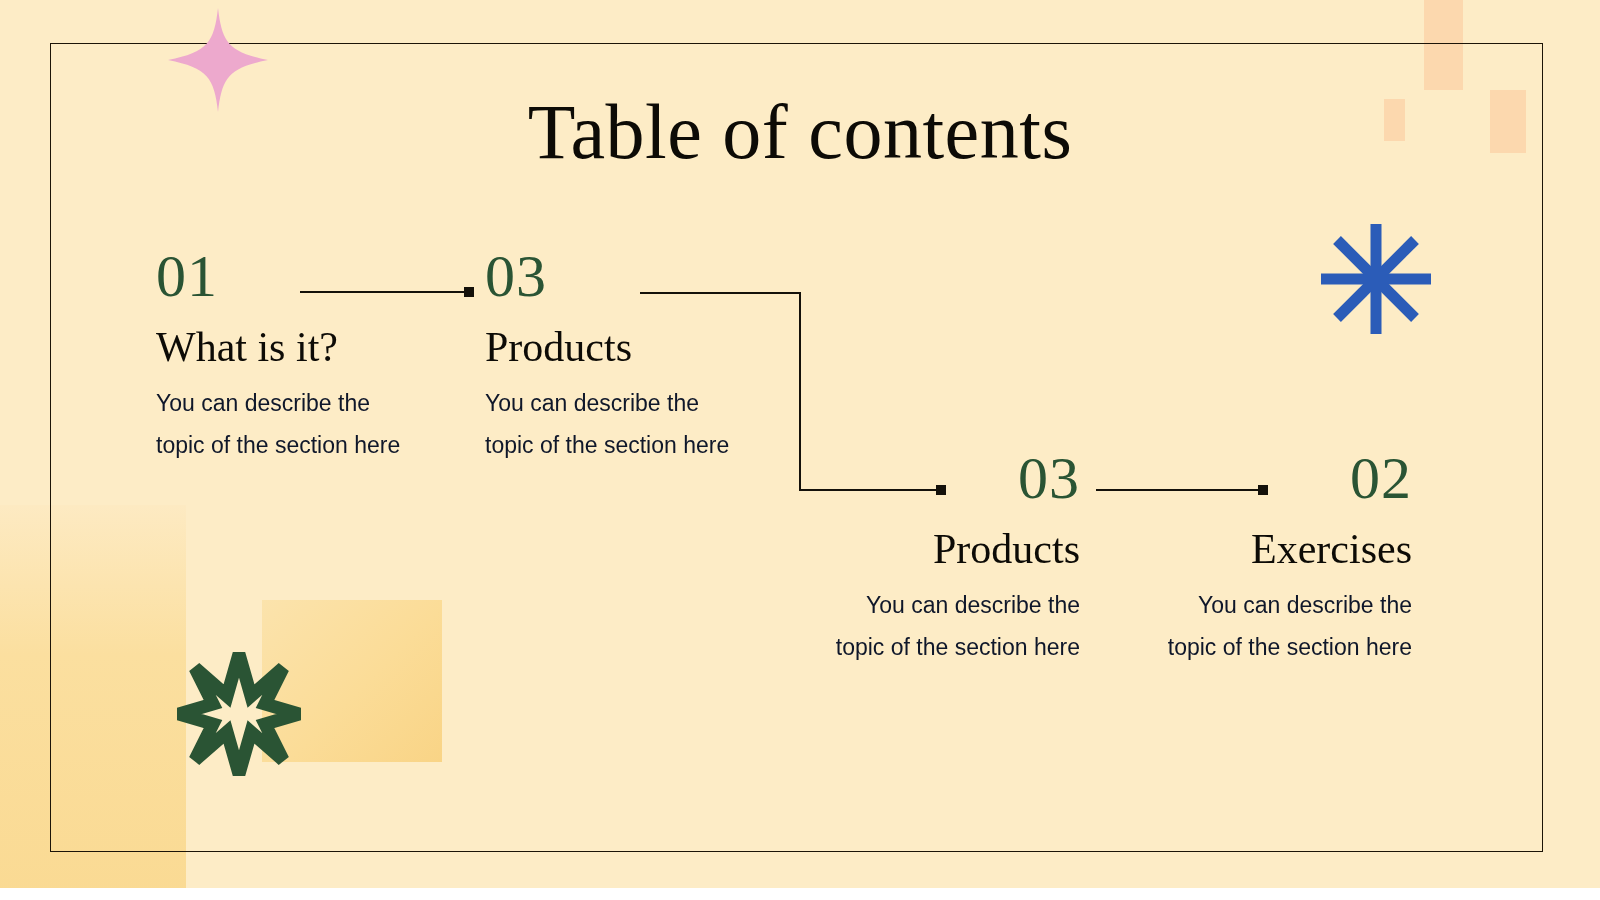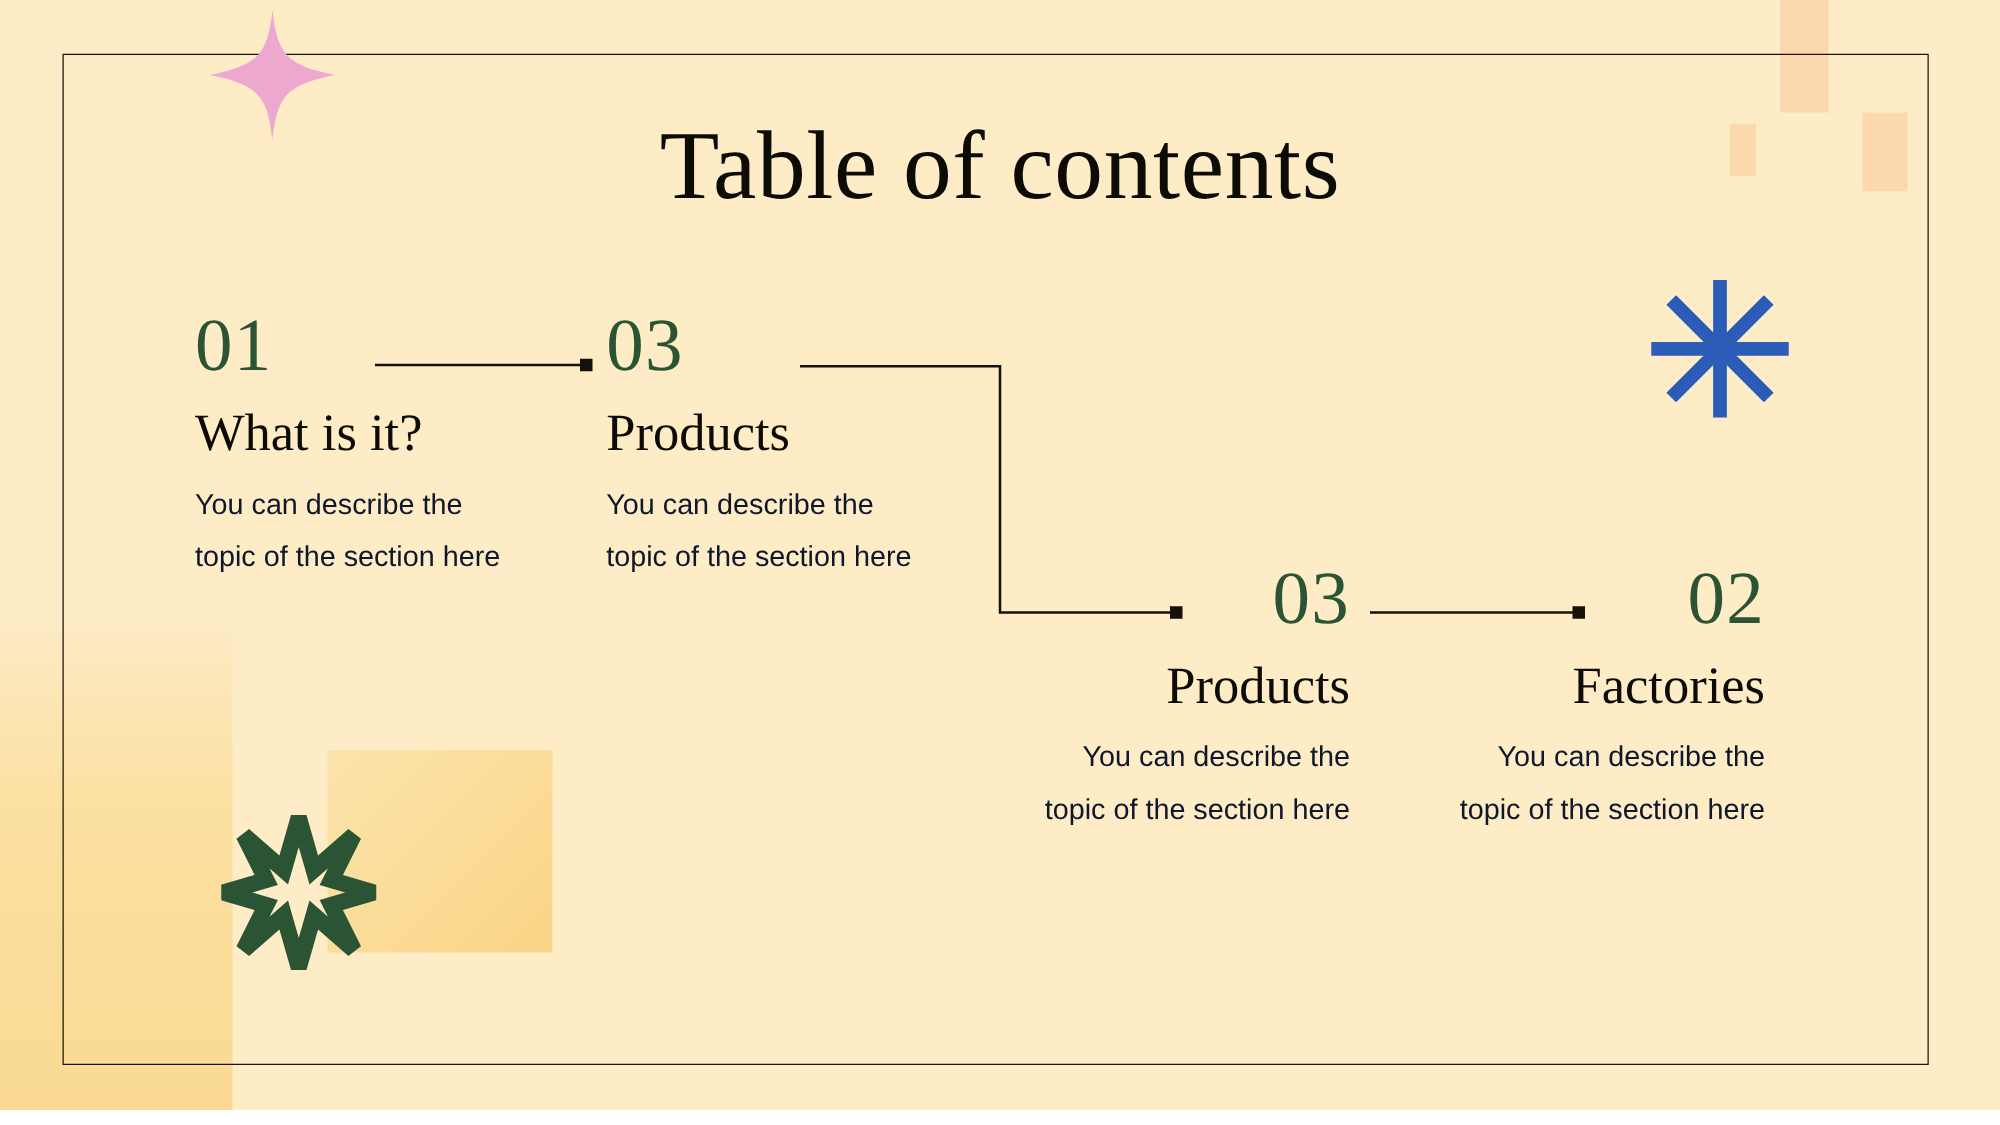--- a/index.html
+++ b/index.html
@@ -186,17 +186,17 @@
   </div>
 
   <div class="item right" id="item-03">
     <div class="num">03</div>
     <div class="head">Products</div>
     <div class="body">You can describe the topic of the section here</div>
   </div>
 
   <div class="item right" id="item-04">
     <div class="num">02</div>
-    <div class="head">Factories</div>
+    <div class="head">Exercises</div>
     <div class="body">You can describe the topic of the section here</div>
   </div>
 
 </div>
 
 </body></html>

